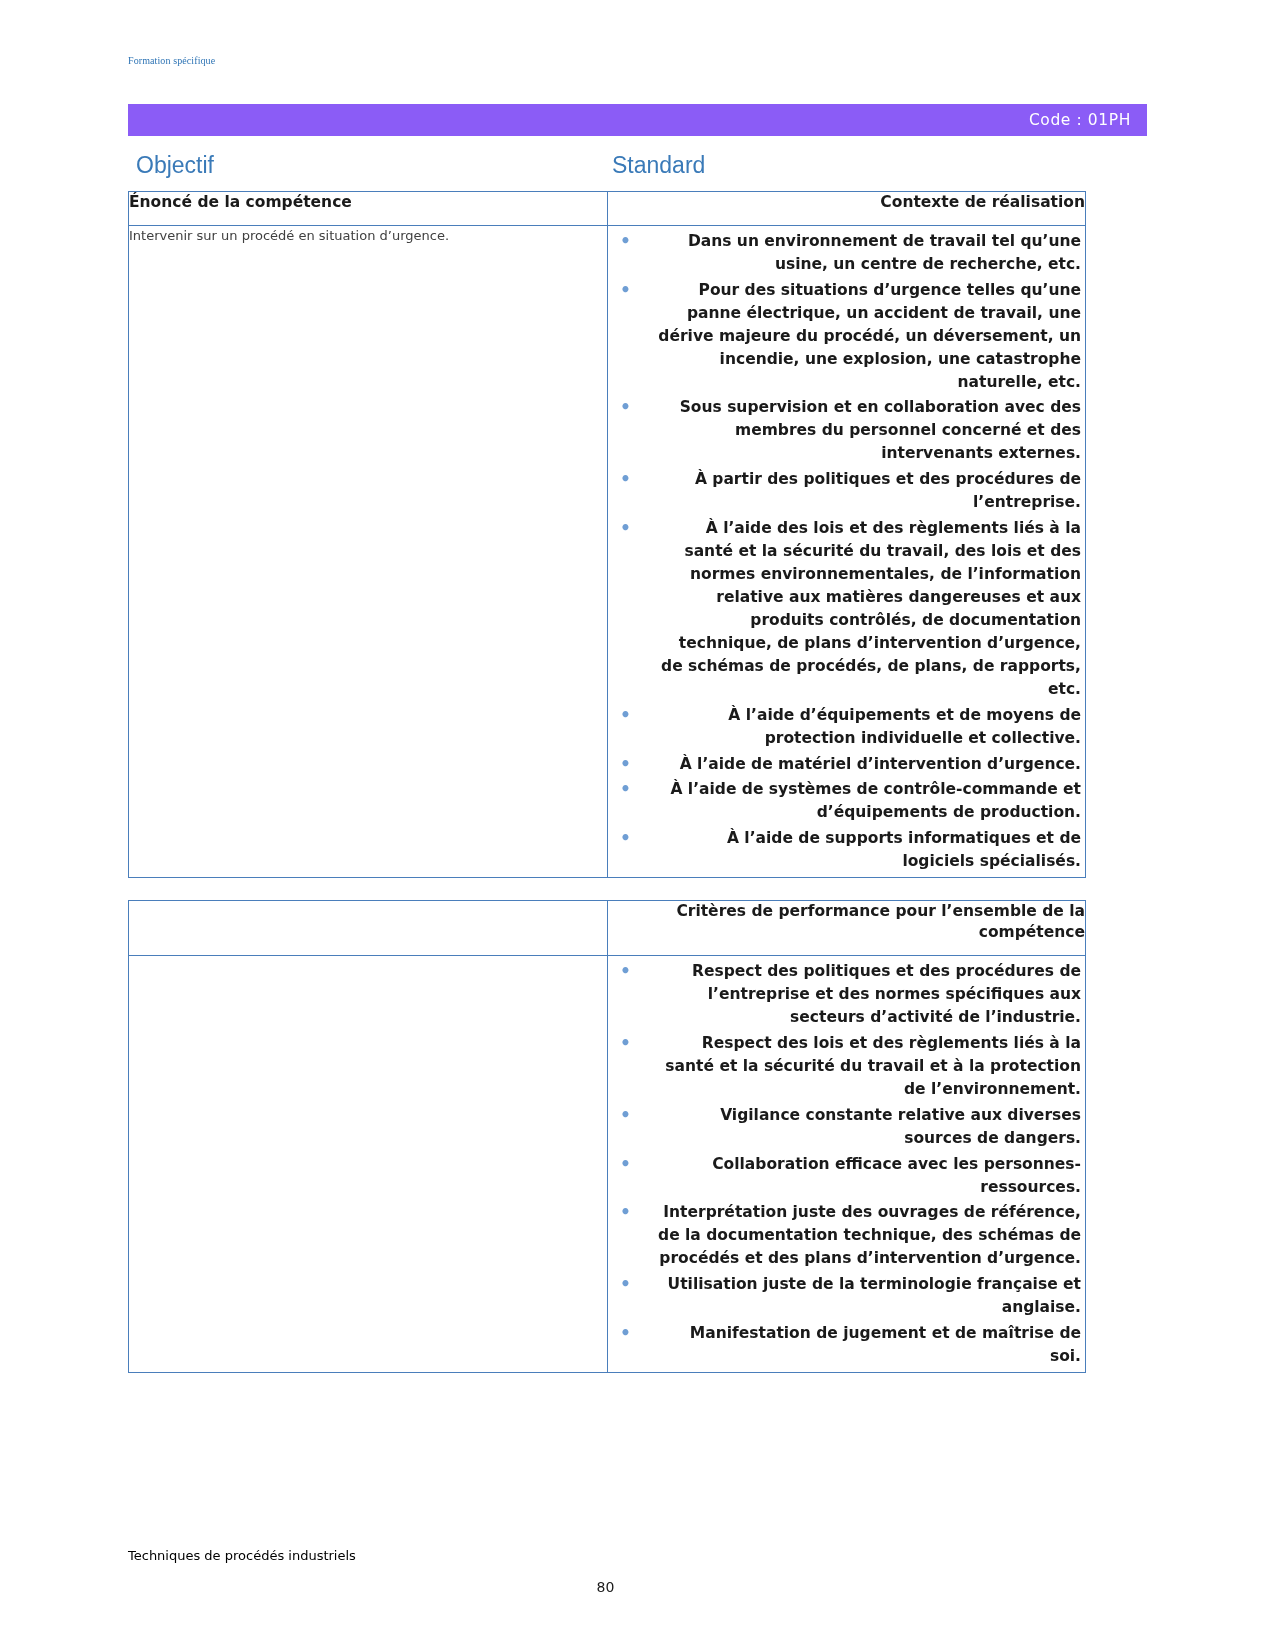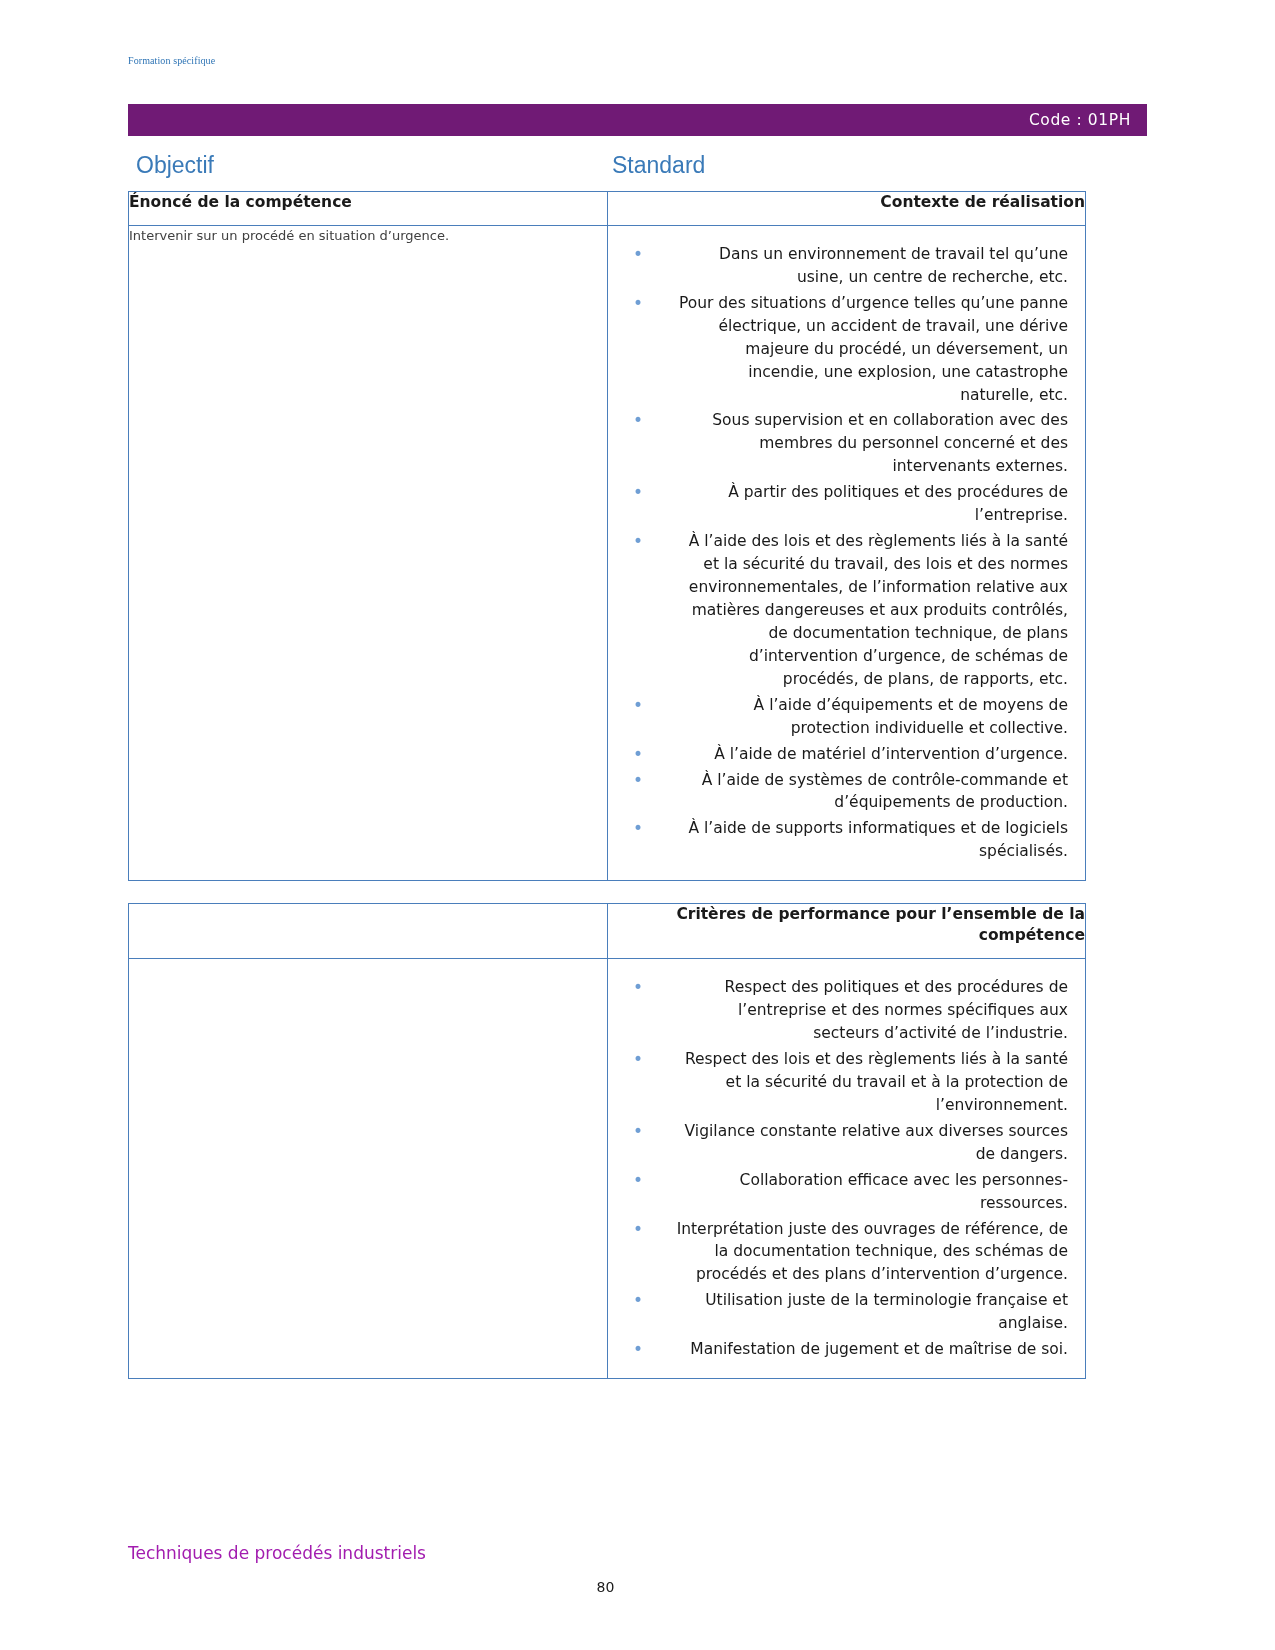--- a/index.html
+++ b/index.html
@@ -22,21 +22,21 @@
     padding: 55px 128px 0 128px;
   }
   .header-note {
     color: #2e74b5;
     font-size: 10px;
     font-family: Liberation Serif, serif;
     margin: 0 0 38px 0;
     letter-spacing: 0.1px;
   }
   .code-bar {
-    background: #701a75;
+    background: #8b5cf6;
     height: 32px;
     display: flex;
     align-items: center;
     justify-content: flex-end;
     padding-right: 16px;
     box-sizing: border-box;
   }
   .code-bar-text {
     color: #ffffff;
     font-size: 15.5px;
@@ -96,22 +96,23 @@
     color: #1a1a1a;
     line-height: 1.35;
   }
   .body-text {
     font-size: 13px;
     line-height: 1.5;
     color: #404040;
   }
   ul.bullets {
     list-style: none;
-    margin: 17px;
+    margin: 4px;
     padding: 0;
+    font-weight: bold;
   }
   ul.bullets li {
     position: relative;
     padding-left: 45px;
     margin-bottom: 3px;
     font-size: 15.5px;
     line-height: 1.48;
     color: #1a1a1a;
   }
   ul.bullets li::before {
@@ -123,22 +124,22 @@
     font-size: 17px;
     line-height: 1.48;
   }
   .footer {
     position: absolute;
     left: 128px;
     bottom: 55px;
     width: 1019px;
   }
   .footer-left {
-    font-size: 17px;
-    color: #a21caf;
+    font-size: 13px;
+    color: #000000;
   }
   .footer-page {
     text-align: center;
     font-size: 14px;
     color: #1a1a1a;
     margin-top: 16px;
     width: 955px;
   }
 </style>
 </head>

